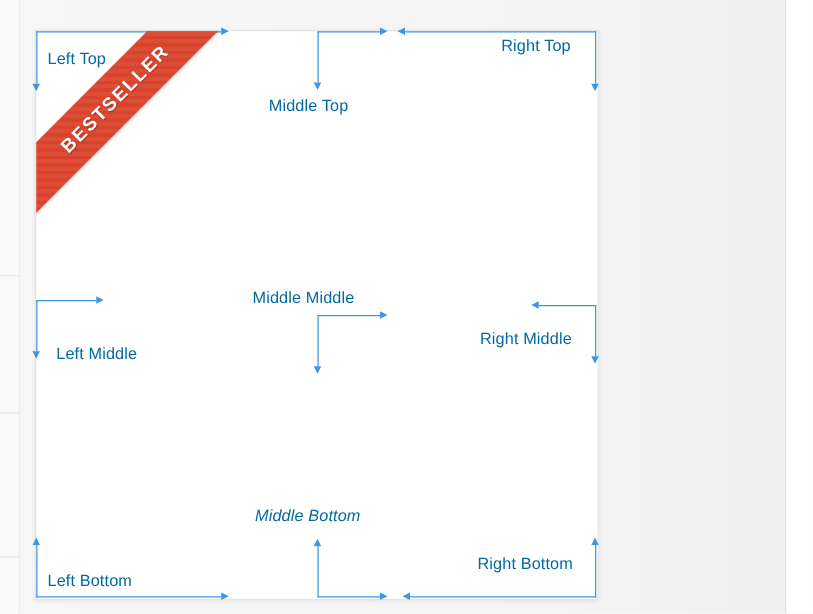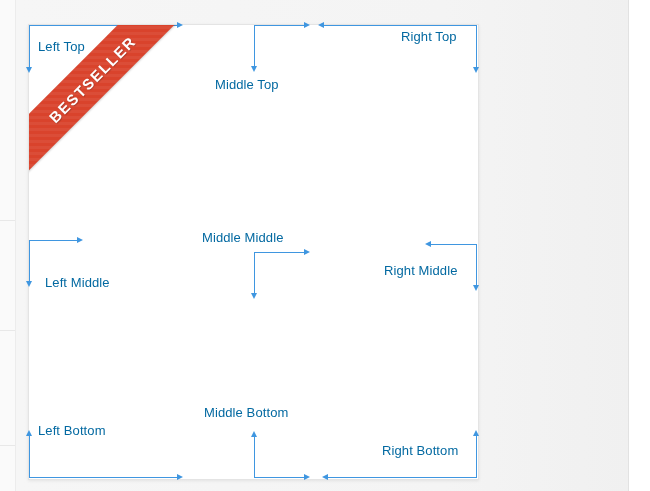--- a/index.html
+++ b/index.html
@@ -208,29 +208,29 @@
     <div class="arrow arrow-d" style="left:444px; top:260px;"></div>
   </div>
   <div class="lbl" style="left:355px; top:238px;">Right Middle</div>
 
   <div>
     <div class="g gv" style="left:0px; top:411px; height:42px;"></div>
     <div class="arrow arrow-u" style="left:-3px; top:405px;"></div>
     <div class="g gh" style="left:0px; top:452px; width:148px;"></div>
     <div class="arrow arrow-r" style="left:148px; top:449px;"></div>
   </div>
-  <div class="lbl" style="left:9px; top:398px;">Left Bottom</div>
+  <div class="lbl" style="left:9px; top:432px;">Left Bottom</div>
 
   <div>
     <div class="g gv" style="left:225px; top:412px; height:41px;"></div>
     <div class="arrow arrow-u" style="left:222px; top:406px;"></div>
     <div class="g gh" style="left:225px; top:452px; width:50px;"></div>
     <div class="arrow arrow-r" style="left:275px; top:449px;"></div>
   </div>
-  <div class="lbl" style="left:175px; top:380px;">Middle Bottom</div>
+  <div class="lbl" style="left:175px; top:380px;font-style:italic;">Middle Bottom</div>
 
   <div>
     <div class="g gv" style="left:447px; top:411px; height:42px;"></div>
     <div class="arrow arrow-u" style="left:444px; top:405px;"></div>
     <div class="g gh" style="left:299px; top:452px; width:149px;"></div>
     <div class="arrow arrow-l" style="left:293px; top:449px;"></div>
   </div>
   <div class="lbl" style="left:353px; top:418px;">Right Bottom</div>
 
   <div id="ribbon-wrap">

